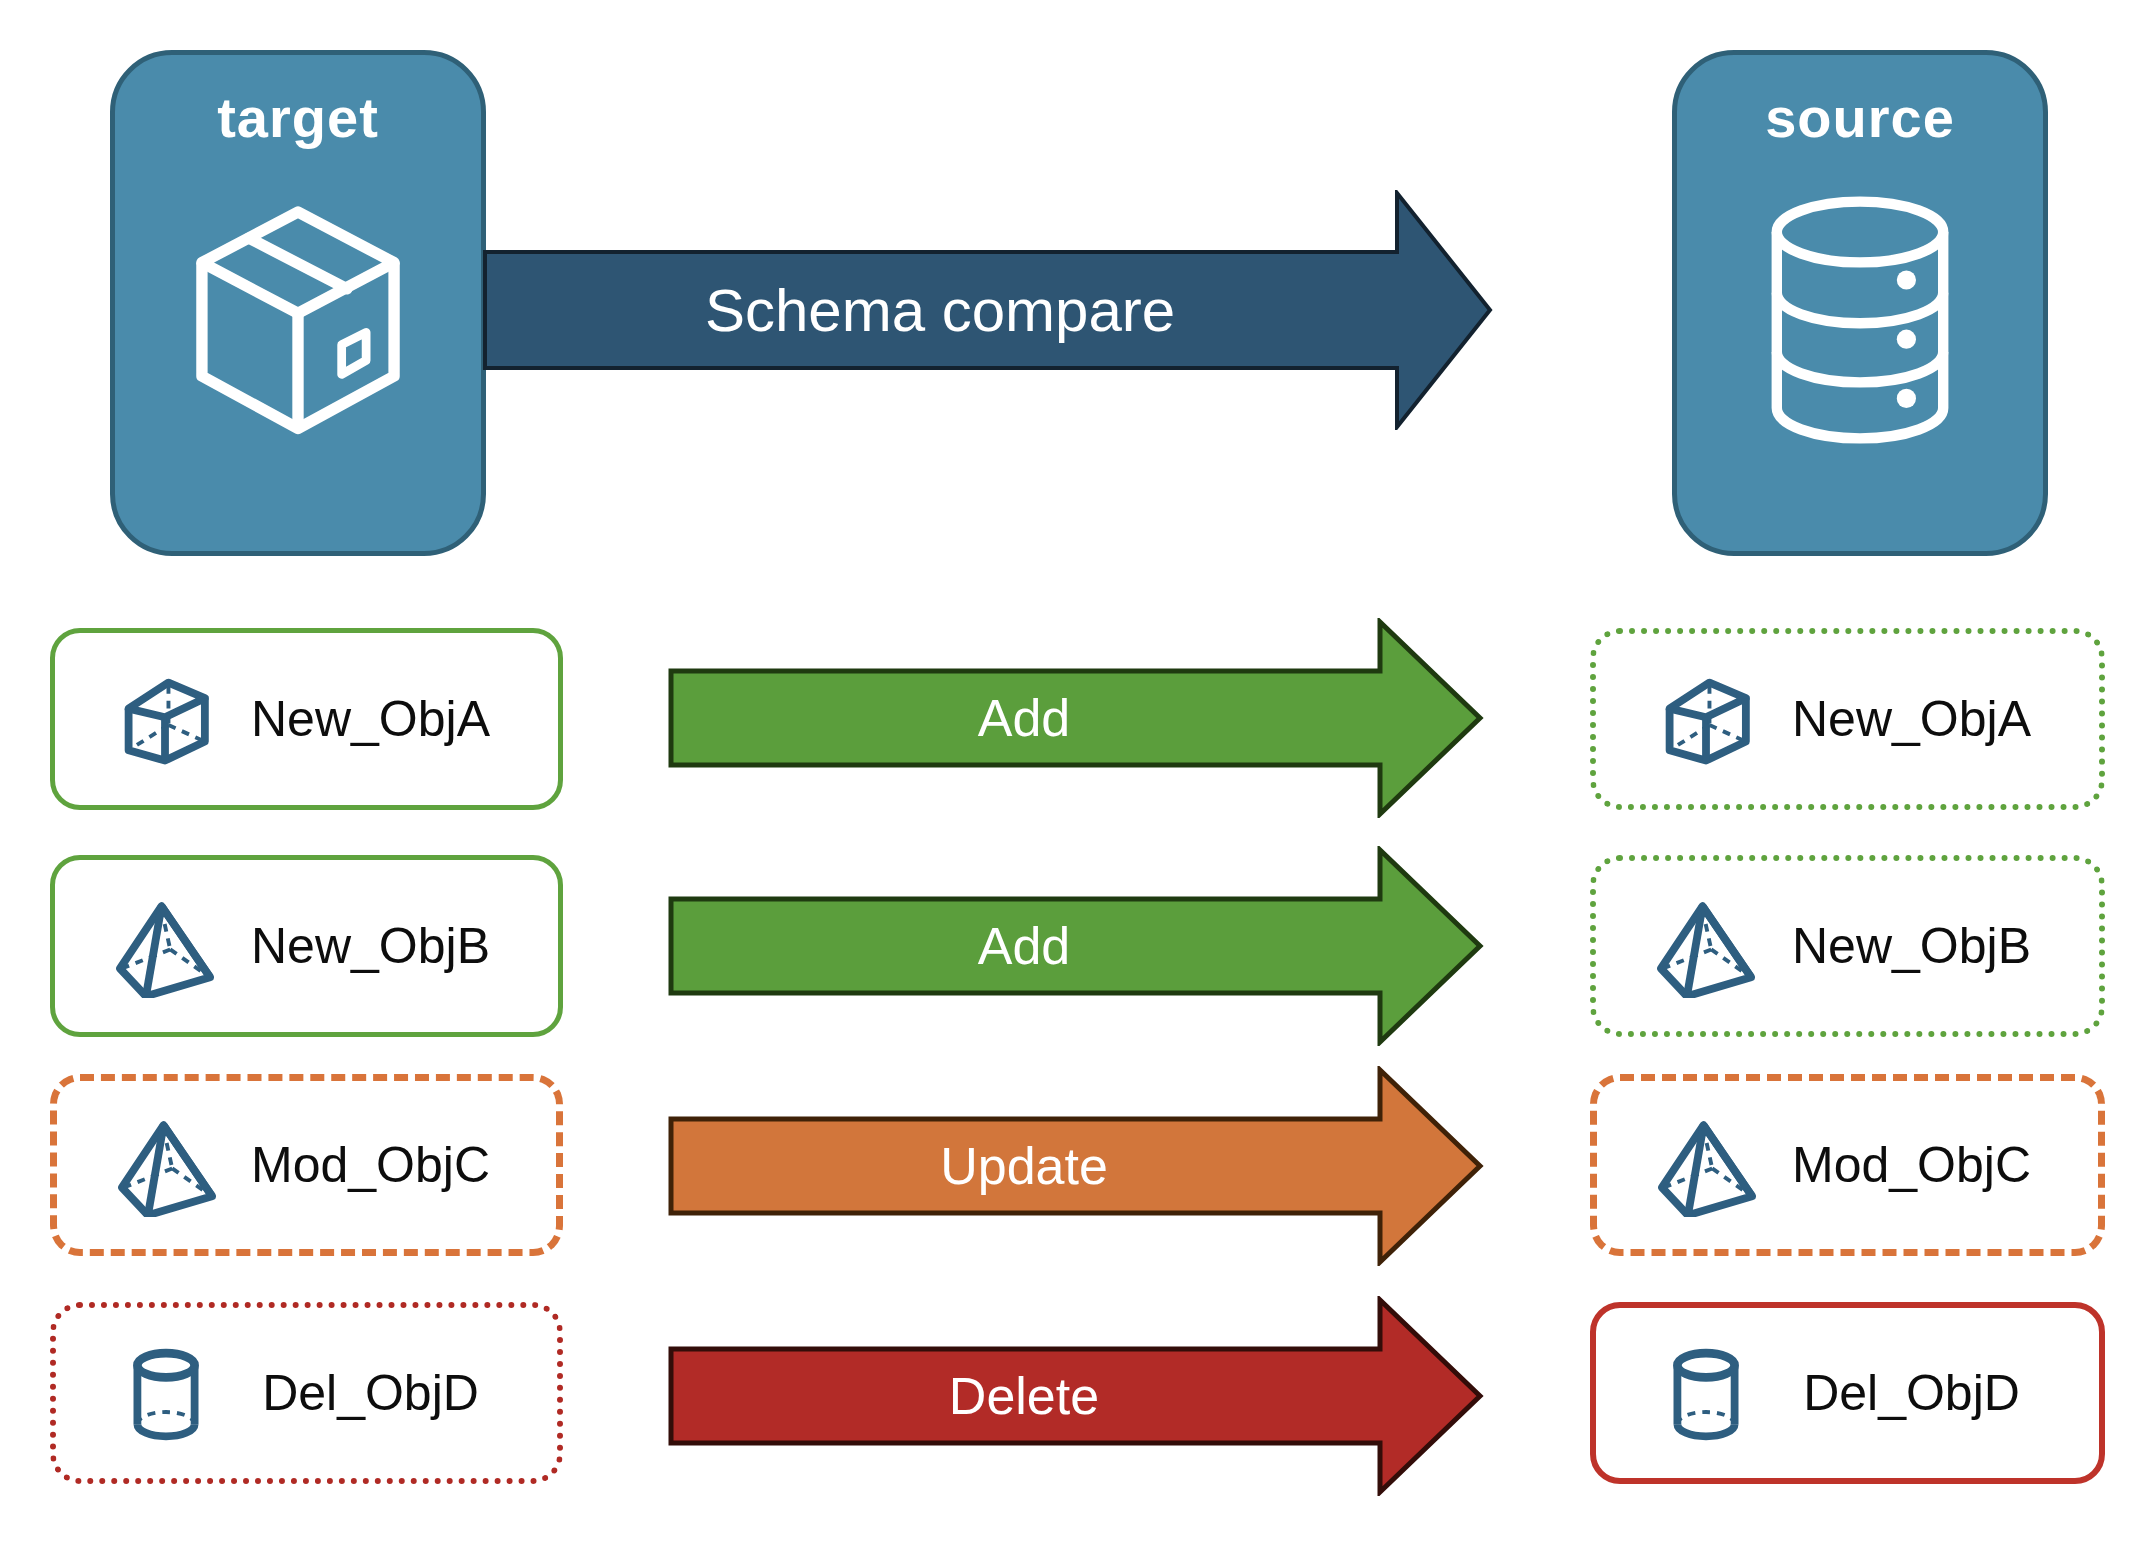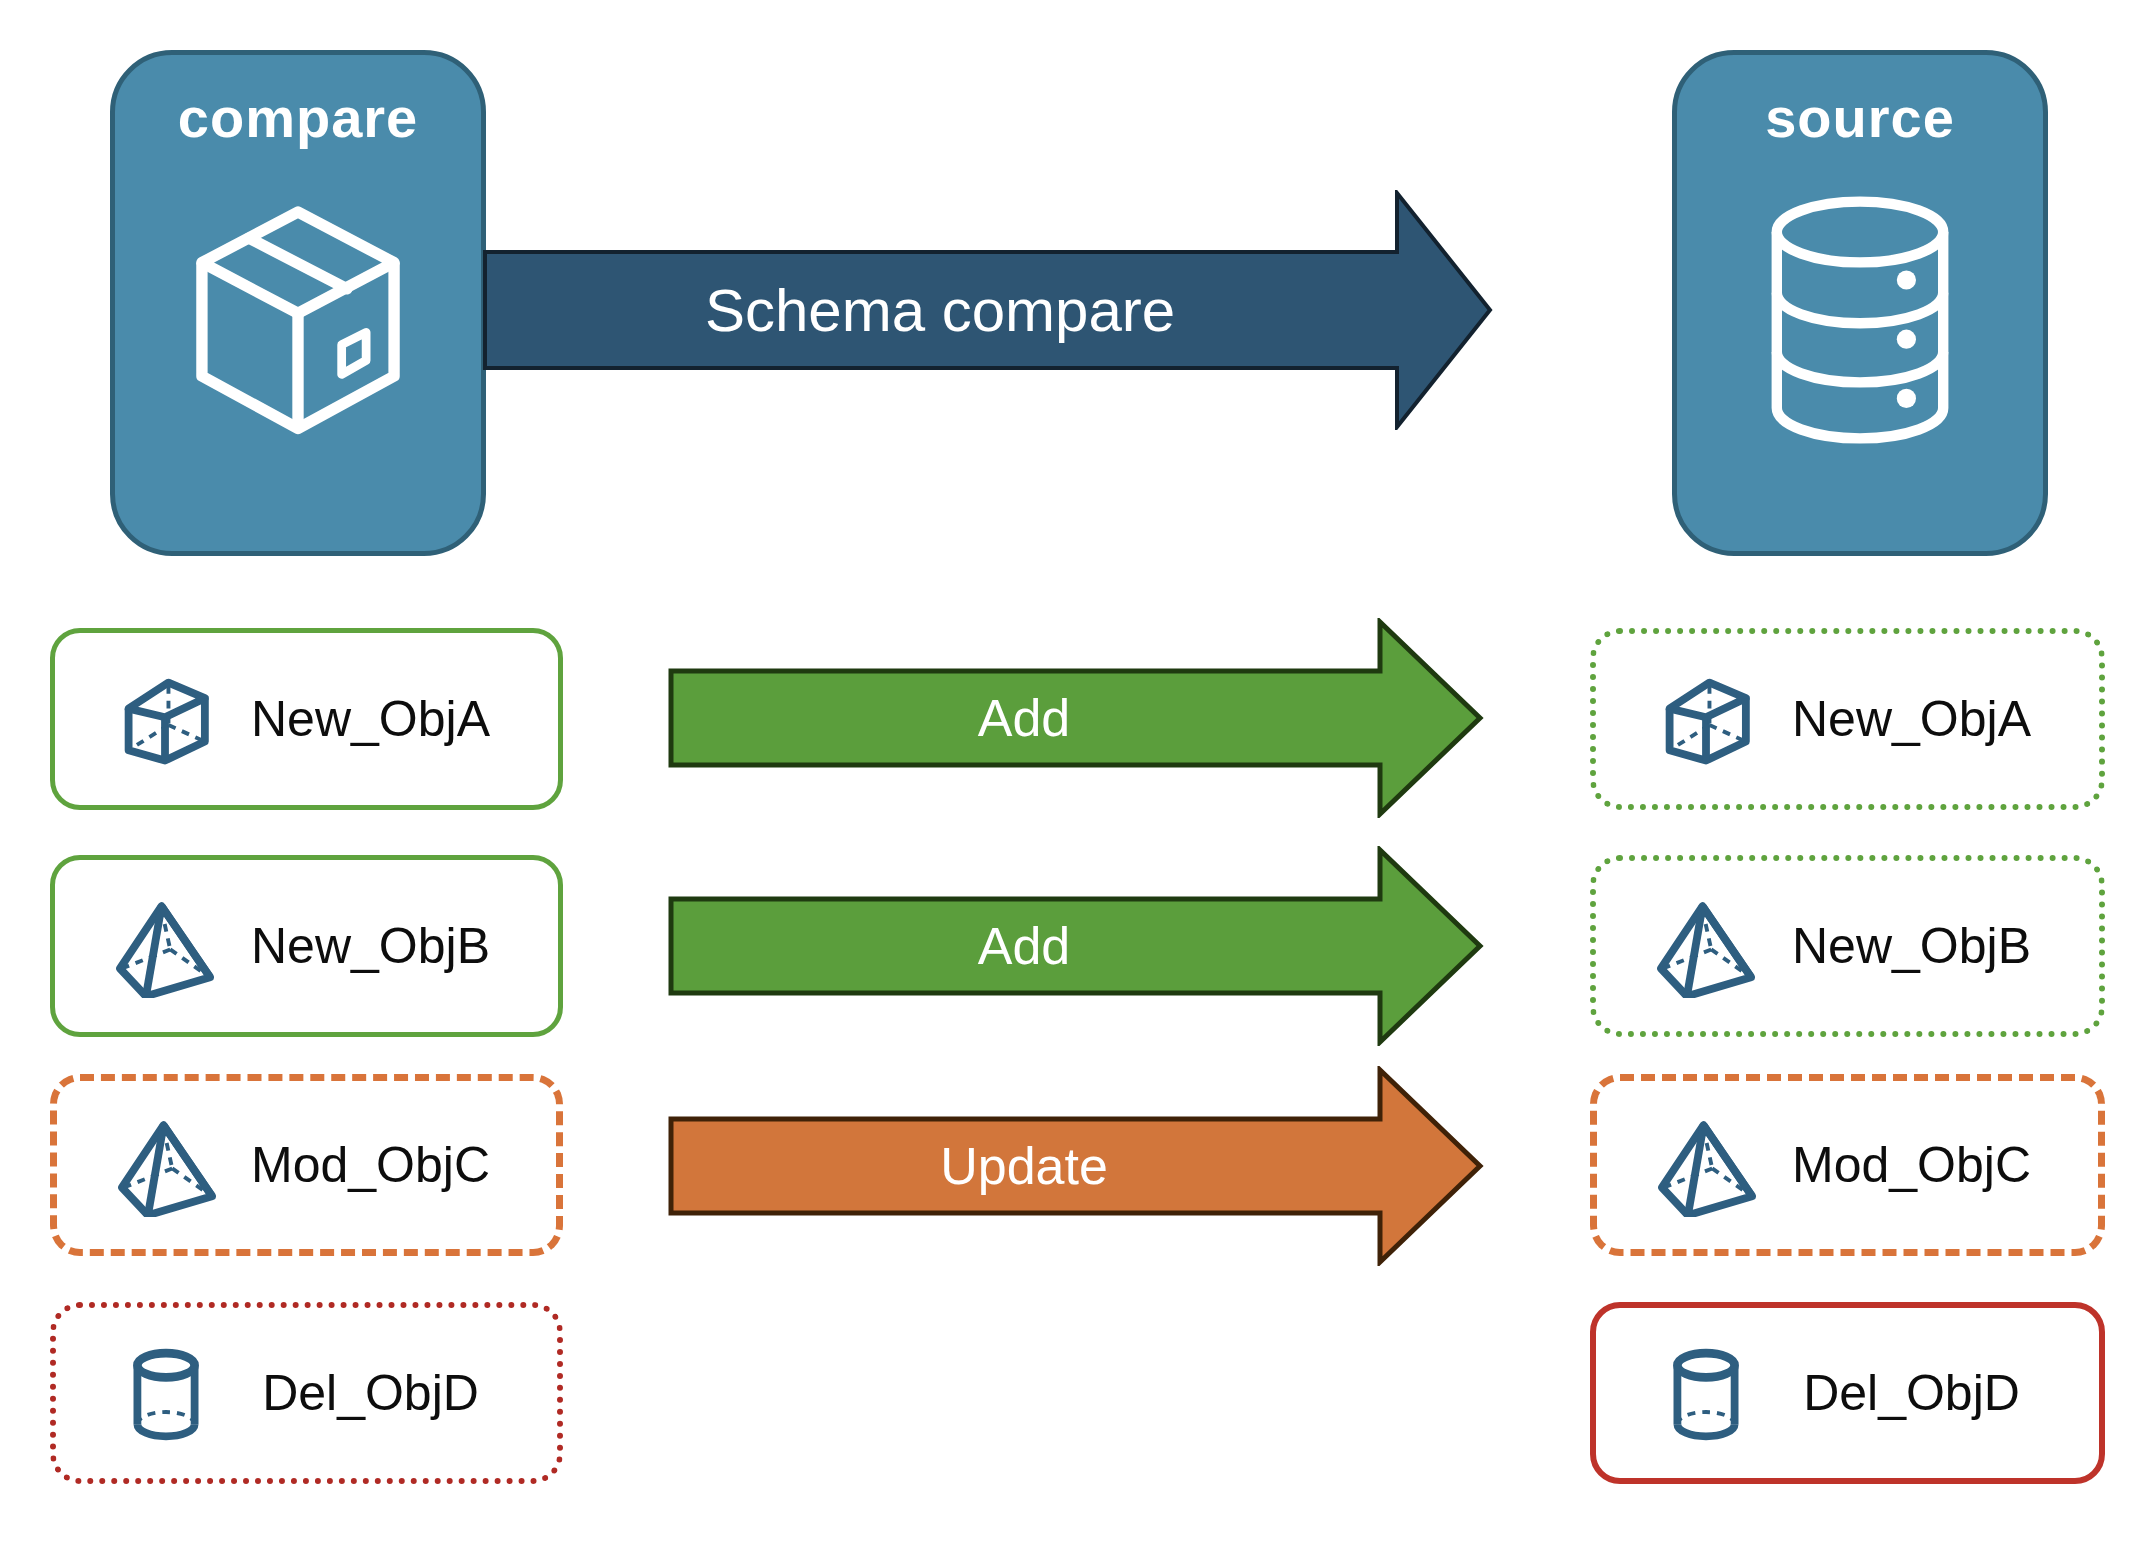--- a/index.html
+++ b/index.html
@@ -48,21 +48,21 @@
 
   .col-left  { left:50px;  }
   .col-right { left:1590px; width:515px; }
 </style>
 </head>
 <body>
 
 <div class="canvas">
 
   <div class="panel" style="left:110px; top:50px;">
-    <div class="panel-title">compare</div>
+    <div class="panel-title">target</div>
     <div class="panel-iconwrap">
       <svg width="262" height="262" viewBox="0 0 150 150" fill="none">
         <path d="M75,16 L130,45 L75,74 L20,45 Z" stroke="#ffffff" stroke-width="6.5" stroke-linejoin="round"></path>
         <path d="M47,31 L103,60" stroke="#ffffff" stroke-width="6.5" stroke-linecap="round"></path>
         <path d="M20,45 V110 L75,140 L130,110 V45" stroke="#ffffff" stroke-width="6.5" stroke-linejoin="round"></path>
         <path d="M75,74 V140" stroke="#ffffff" stroke-width="6.5"></path>
         <path d="M100,92 L114,85 L114,101 L100,109 Z" stroke="#ffffff" stroke-width="5" stroke-linejoin="round"></path>
       </svg>
     </div>
   </div>
@@ -181,20 +181,26 @@
   <div class="obj-box col-left b-dotted-red" style="top:1302px;">
     <svg class="obj-icon" viewBox="0 0 120 120" fill="none">
       <ellipse cx="60" cy="28" rx="33" ry="14" stroke="#2E5E80" stroke-width="10"></ellipse>
       <path d="M27,28 V96" stroke="#2E5E80" stroke-width="9"></path>
       <path d="M93,28 V96" stroke="#2E5E80" stroke-width="9"></path>
       <path d="M27,96 A33,14 0 0 0 93,96" stroke="#2E5E80" stroke-width="9"></path>
       <path d="M27,96 A33,14 0 0 1 93,96" stroke="#2E5E80" stroke-width="4.5" stroke-dasharray="9 8"></path>
     </svg>
     <div class="obj-label">Del_ObjD</div>
   </div>
+  <div class="arrow" style="left:668px; top:1296px; width:816px; height:200px;">
+    <svg width="816" height="200" viewBox="0 0 816 200">
+      <polygon points="3,53 712,53 712,4 812,100 712,196 712,147 3,147" fill="#B22B27" stroke="#330D09" stroke-width="5" stroke-linejoin="miter"></polygon>
+    </svg>
+    <div class="arrow-label row-arrow-label">Delete</div>
+  </div>
   <div class="obj-box col-right b-solid-red" style="top:1302px;">
     <svg class="obj-icon" viewBox="0 0 120 120" fill="none">
       <ellipse cx="60" cy="28" rx="33" ry="14" stroke="#2E5E80" stroke-width="10"></ellipse>
       <path d="M27,28 V96" stroke="#2E5E80" stroke-width="9"></path>
       <path d="M93,28 V96" stroke="#2E5E80" stroke-width="9"></path>
       <path d="M27,96 A33,14 0 0 0 93,96" stroke="#2E5E80" stroke-width="9"></path>
       <path d="M27,96 A33,14 0 0 1 93,96" stroke="#2E5E80" stroke-width="4.5" stroke-dasharray="9 8"></path>
     </svg>
     <div class="obj-label">Del_ObjD</div>
   </div>

